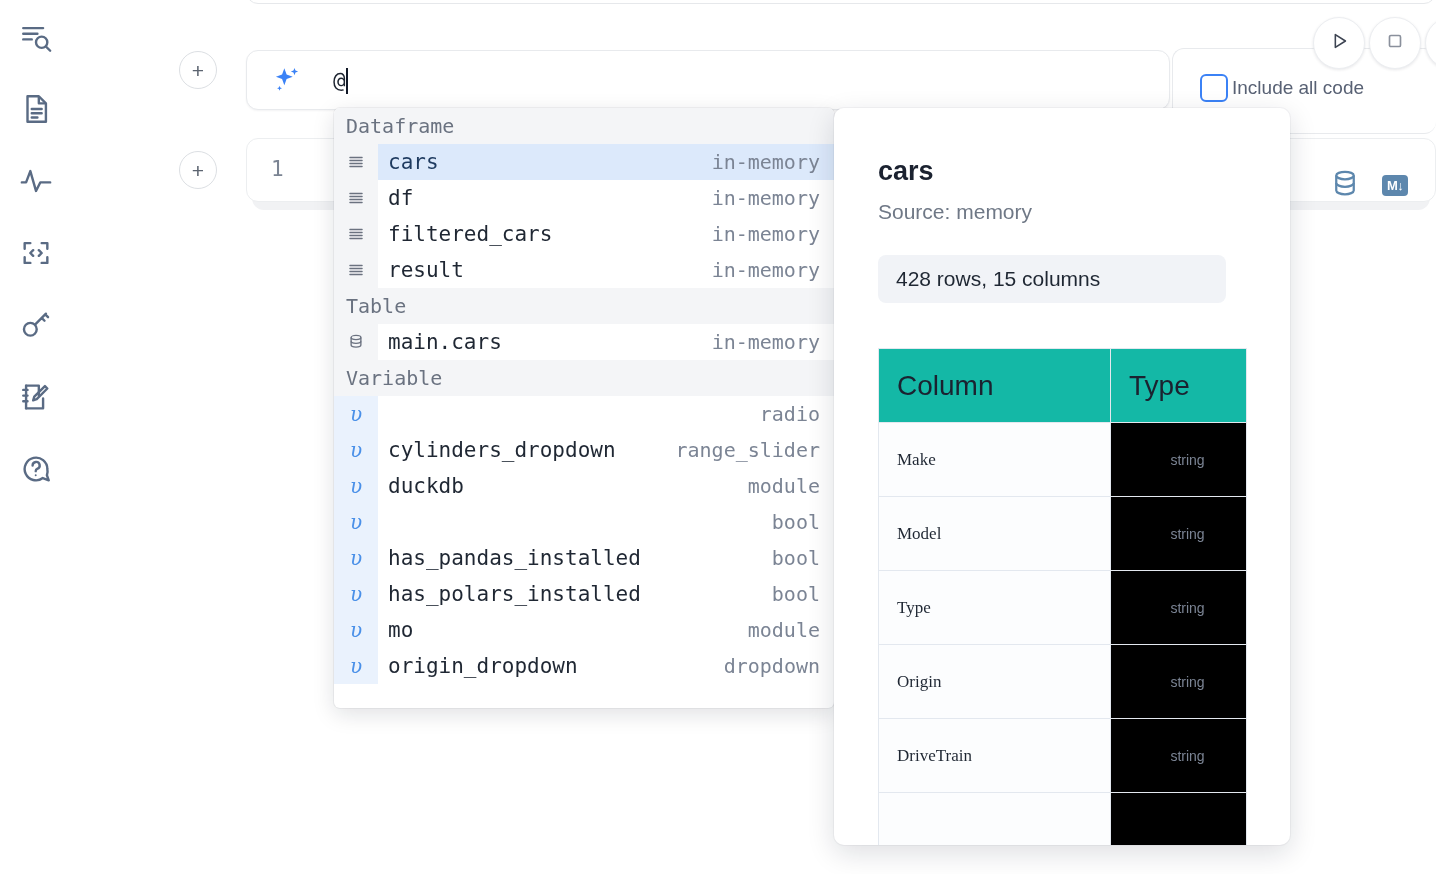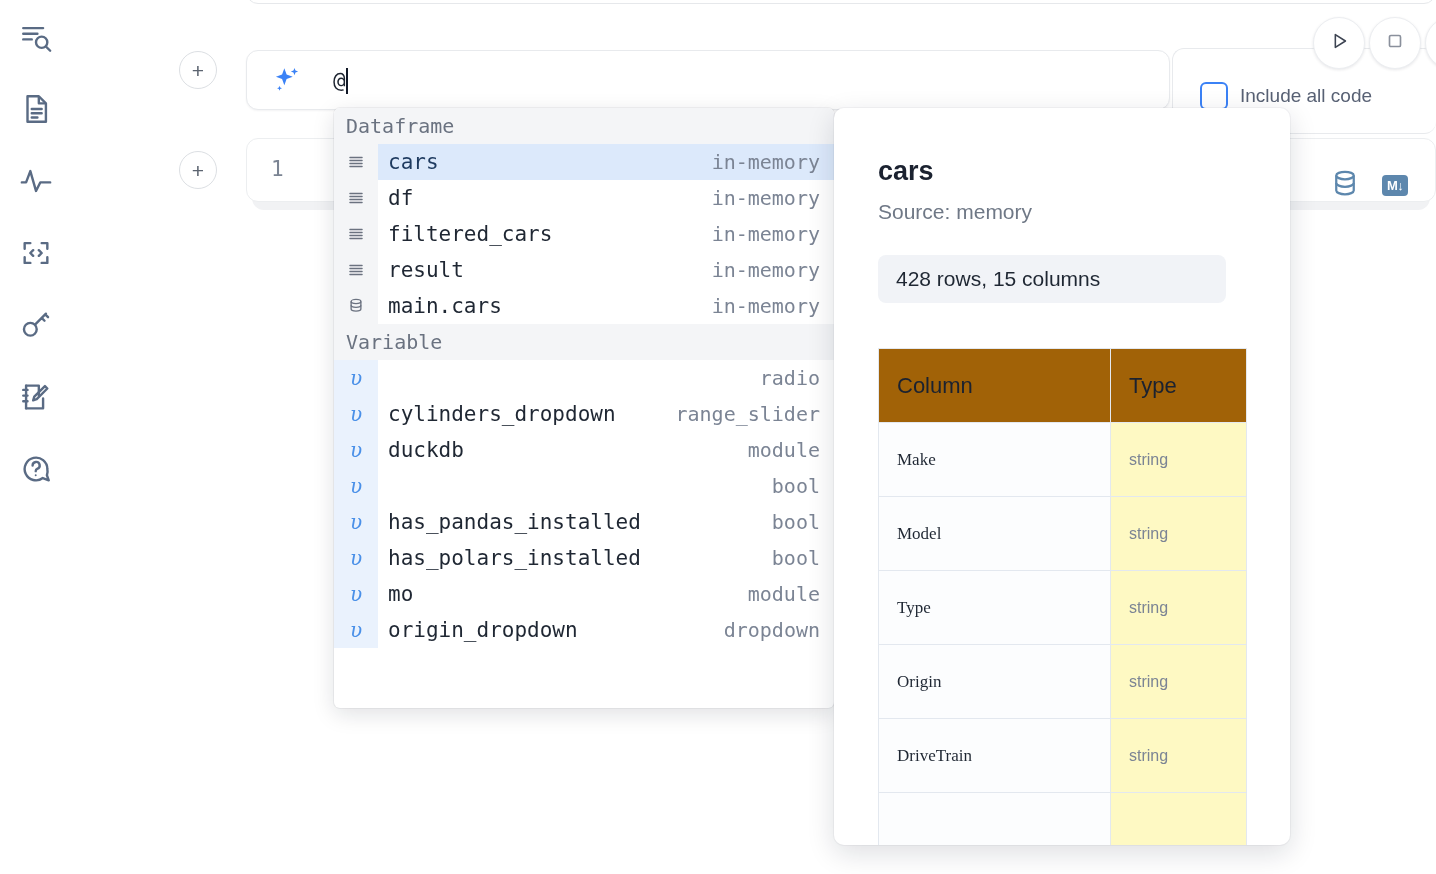--- a/index.html
+++ b/index.html
@@ -49,21 +49,21 @@
     margin-left: 1px;
   }
 
   .right-panel-top {
     position: absolute; left: 1172px; top: 48px; width: 264px; height: 86px;
     background: #fff; border: 1px solid #e8eaed; border-radius: 12px;
     border-right: none;
   }
   .chk-row {
     position: absolute; left: 1200px; top: 74px;
-    display: flex; align-items: center; gap: 12px; margin-top: 8px;
+    display: flex; align-items: center; gap: 4px;
   }
   .chk-box {
     width: 28px; height: 28px; border-radius: 6px;
     border: 2px solid #3b82f6; background: #fff;
   }
   .chk-label { font-size: 19px; color: #586174; }
 
   .circ-btn {
     position: absolute; width: 52px; height: 52px; border-radius: 50%;
     background: #fff; border: 1px solid #eceef1;
@@ -159,28 +159,28 @@
   }
   .d-table {
     position: absolute; left: 44px; top: 240px; width: 368px;
     border-collapse: collapse; table-layout: fixed;
   }
   .d-table th, .d-table td {
     border: 1px solid #e3e8ef; text-align: left; height: 74px;
     padding-left: 18px; vertical-align: middle;
   }
   .d-table th {
-    background: #a16207; font-size: 22px; font-weight: 400; color: #1b2230;
+    background: #14b8a6; font-size: 28px; font-weight: 400; color: #1b2230;
   }
   .d-table td.col {
     font-family: Liberation Serif, serif; font-size: 17px; color: #1f2733;
     background: #fcfdfe;
   }
   .d-table td.typ {
-    font-size: 16px; color: #7b8494; background: #fef9c3;
+    font-size: 14px; color: #7b8494; background: #000000; text-align: center;
   }
   .d-table col.c1 { width: 232px; }
   .d-table col.c2 { width: 136px; }
 </style>
 </head>
 <body>
 
 <div id="root">
 
   <div class="rail">
@@ -342,20 +342,21 @@
         </div>
         <div class="ac-item">
           <div class="ac-gutter">
             <svg width="18" height="18" viewBox="0 0 24 24" stroke="currentColor" stroke-width="2" stroke-linecap="round">
               <path d="M4 6h16M4 10h16M4 14h16M4 18h16"></path>
             </svg>
           </div>
           <div class="ac-name">result</div>
           <div class="ac-type">in-memory</div>
         </div>
+        <div class="ac-group">Table</div>
         <div class="ac-item">
           <div class="ac-gutter">
             <svg width="18" height="18" viewBox="0 0 24 24" fill="none" stroke="currentColor" stroke-width="1.8">
               <ellipse cx="12" cy="6" rx="6.5" ry="2.8"></ellipse>
               <path d="M5.5 6v5c0 1.5 2.9 2.8 6.5 2.8s6.5-1.3 6.5-2.8V6"></path>
               <path d="M5.5 11v5c0 1.5 2.9 2.8 6.5 2.8s6.5-1.3 6.5-2.8v-5"></path>
             </svg>
           </div>
           <div class="ac-name">main.cars</div>
           <div class="ac-type">in-memory</div>

